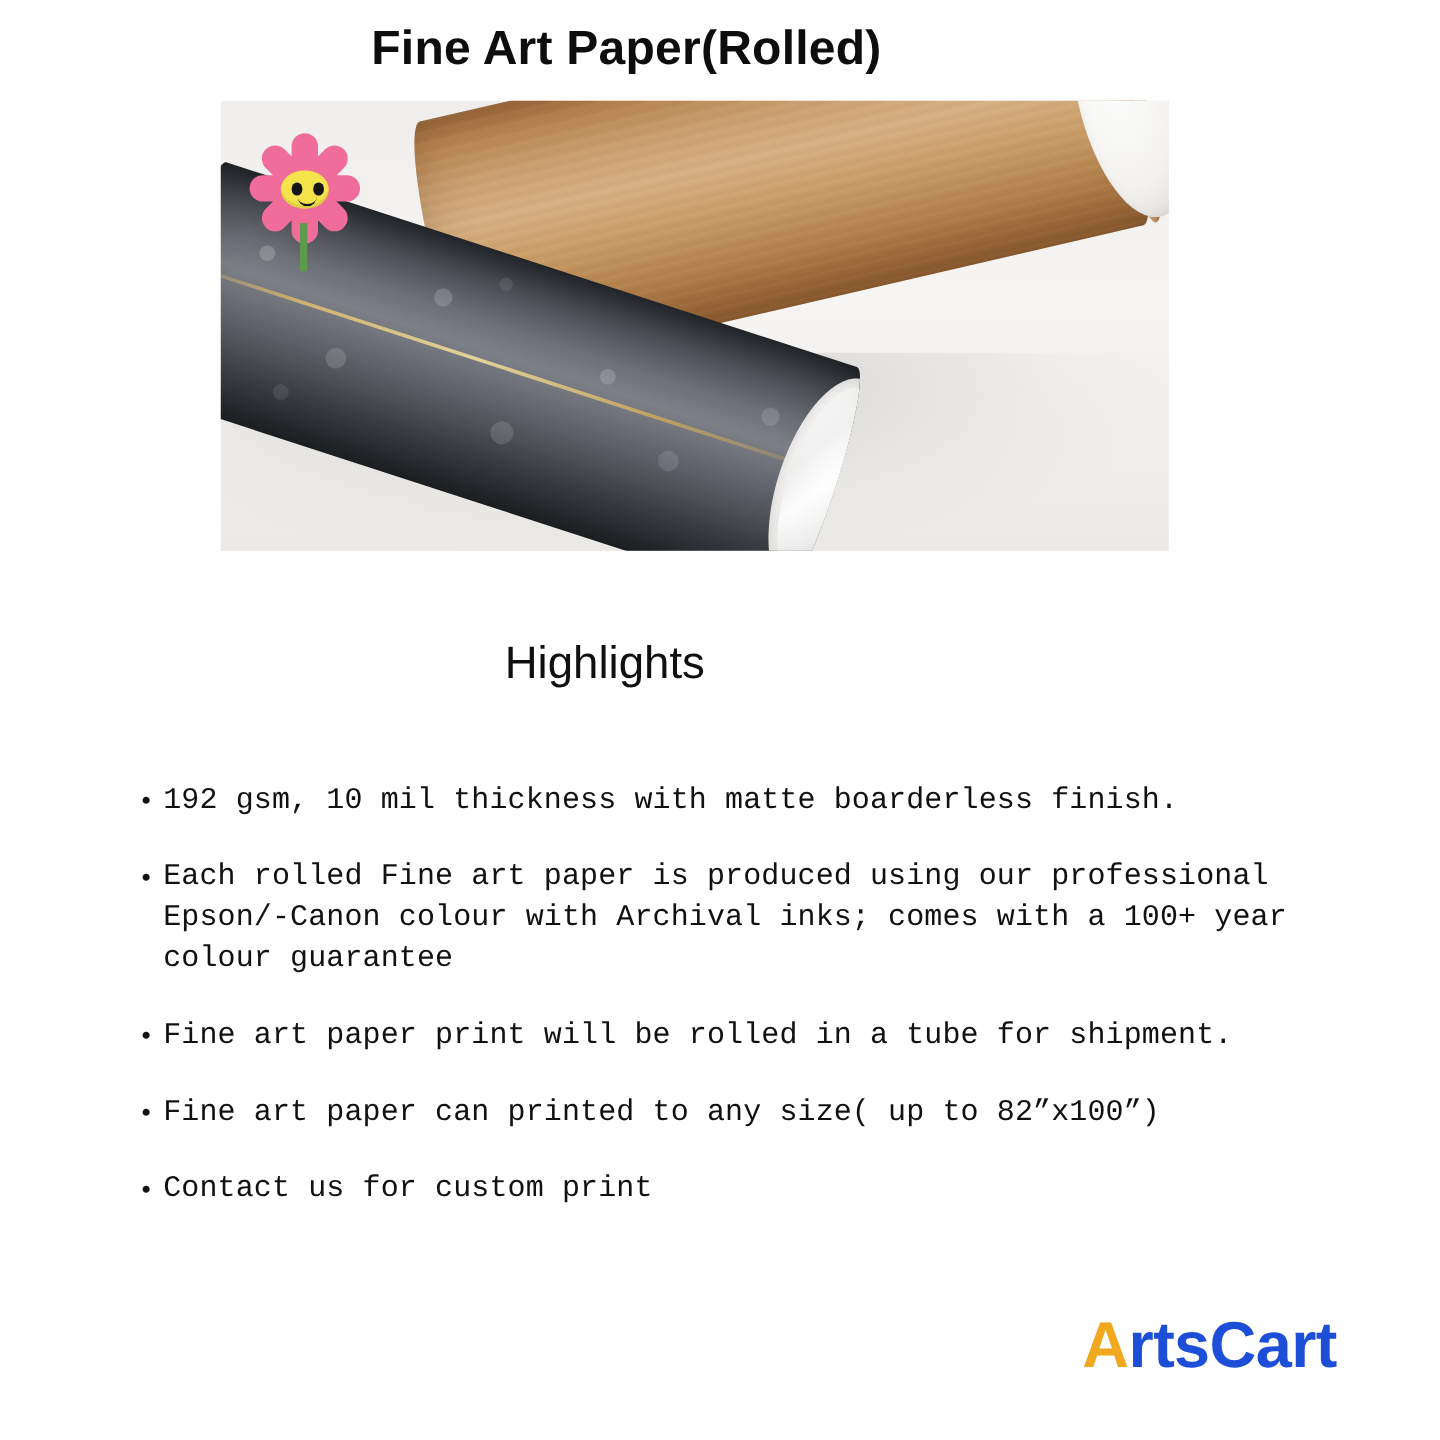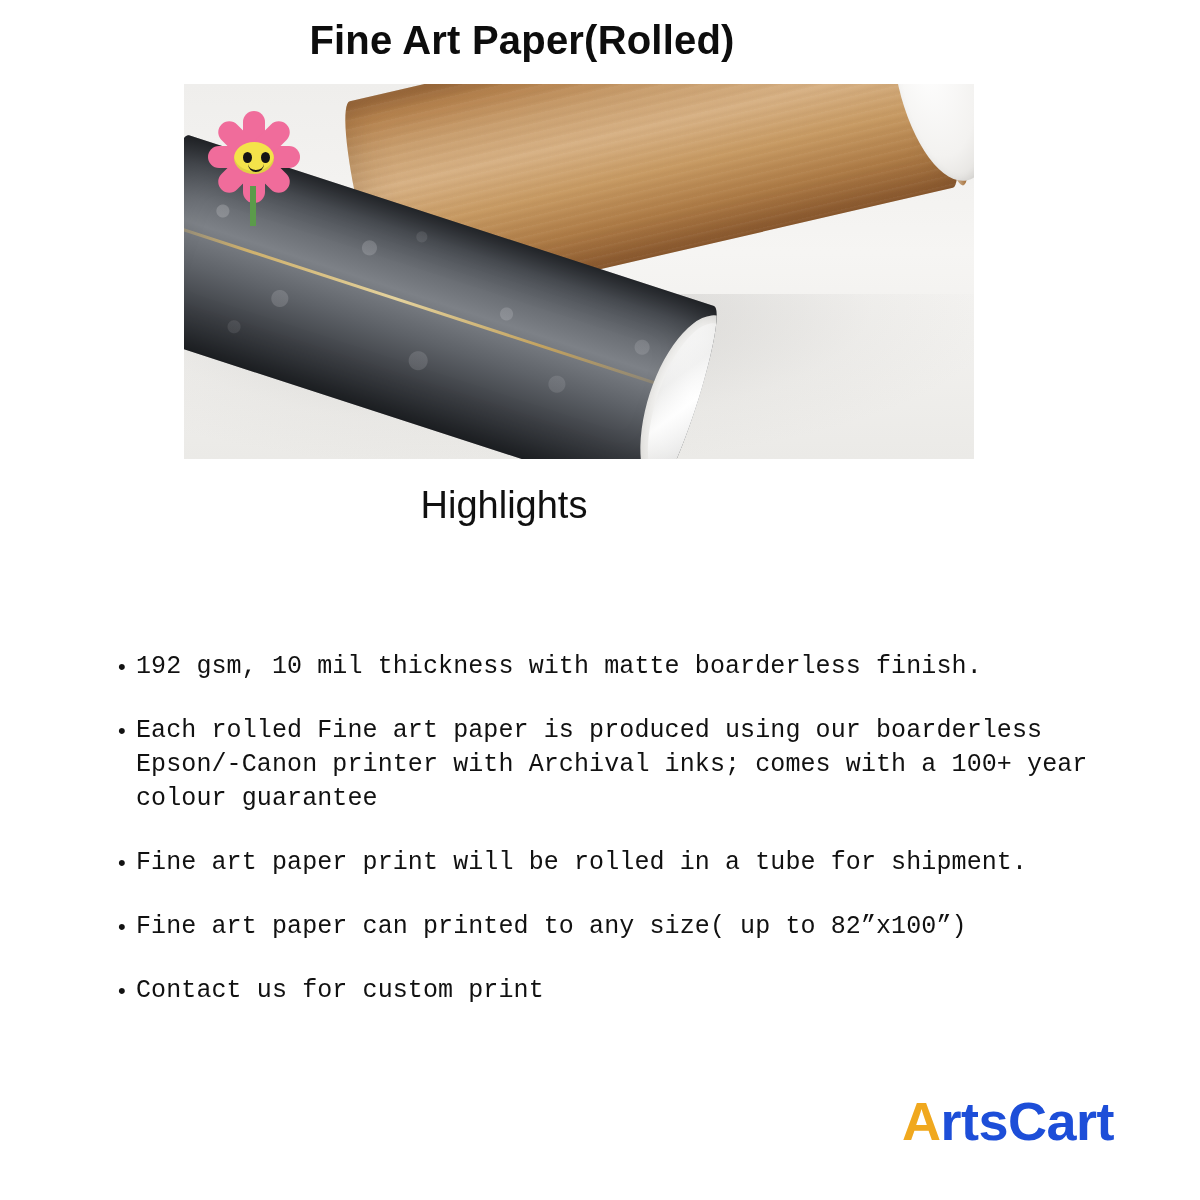--- a/index.html
+++ b/index.html
@@ -236,21 +236,21 @@
     left: 52px;
     top: 74px;
     width: 6px;
     height: 40px;
     background: #5b9b4a;
   }
 
   
   .highlights-head {
     position: absolute;
-    top: 484px;
+    top: 532px;
     left: 0;
     width: 1008px;
     text-align: center;
     font-size: 38px;
     color: #101010;
   }
 
   .bullets {
     position: absolute;
     left: 118px;
@@ -341,21 +341,21 @@
 
   <div class="bullets">
 
     <div class="bullet">
       <div class="dot">•</div>
       <div class="text">192 gsm, 10 mil thickness with matte boarderless finish.</div>
     </div>
 
     <div class="bullet wide">
       <div class="dot">•</div>
-      <div class="text">Each rolled Fine art paper is produced using our boarderless Epson/-Canon printer with Archival inks; comes with a 100+ year colour guarantee</div>
+      <div class="text">Each rolled Fine art paper is produced using our professional Epson/-Canon colour with Archival inks; comes with a 100+ year colour guarantee</div>
     </div>
 
     <div class="bullet">
       <div class="dot">•</div>
       <div class="text">Fine art paper print will be rolled in a tube for shipment.</div>
     </div>
 
     <div class="bullet">
       <div class="dot">•</div>
       <div class="text">Fine art paper can printed to any size( up to 82”x100”)</div>

